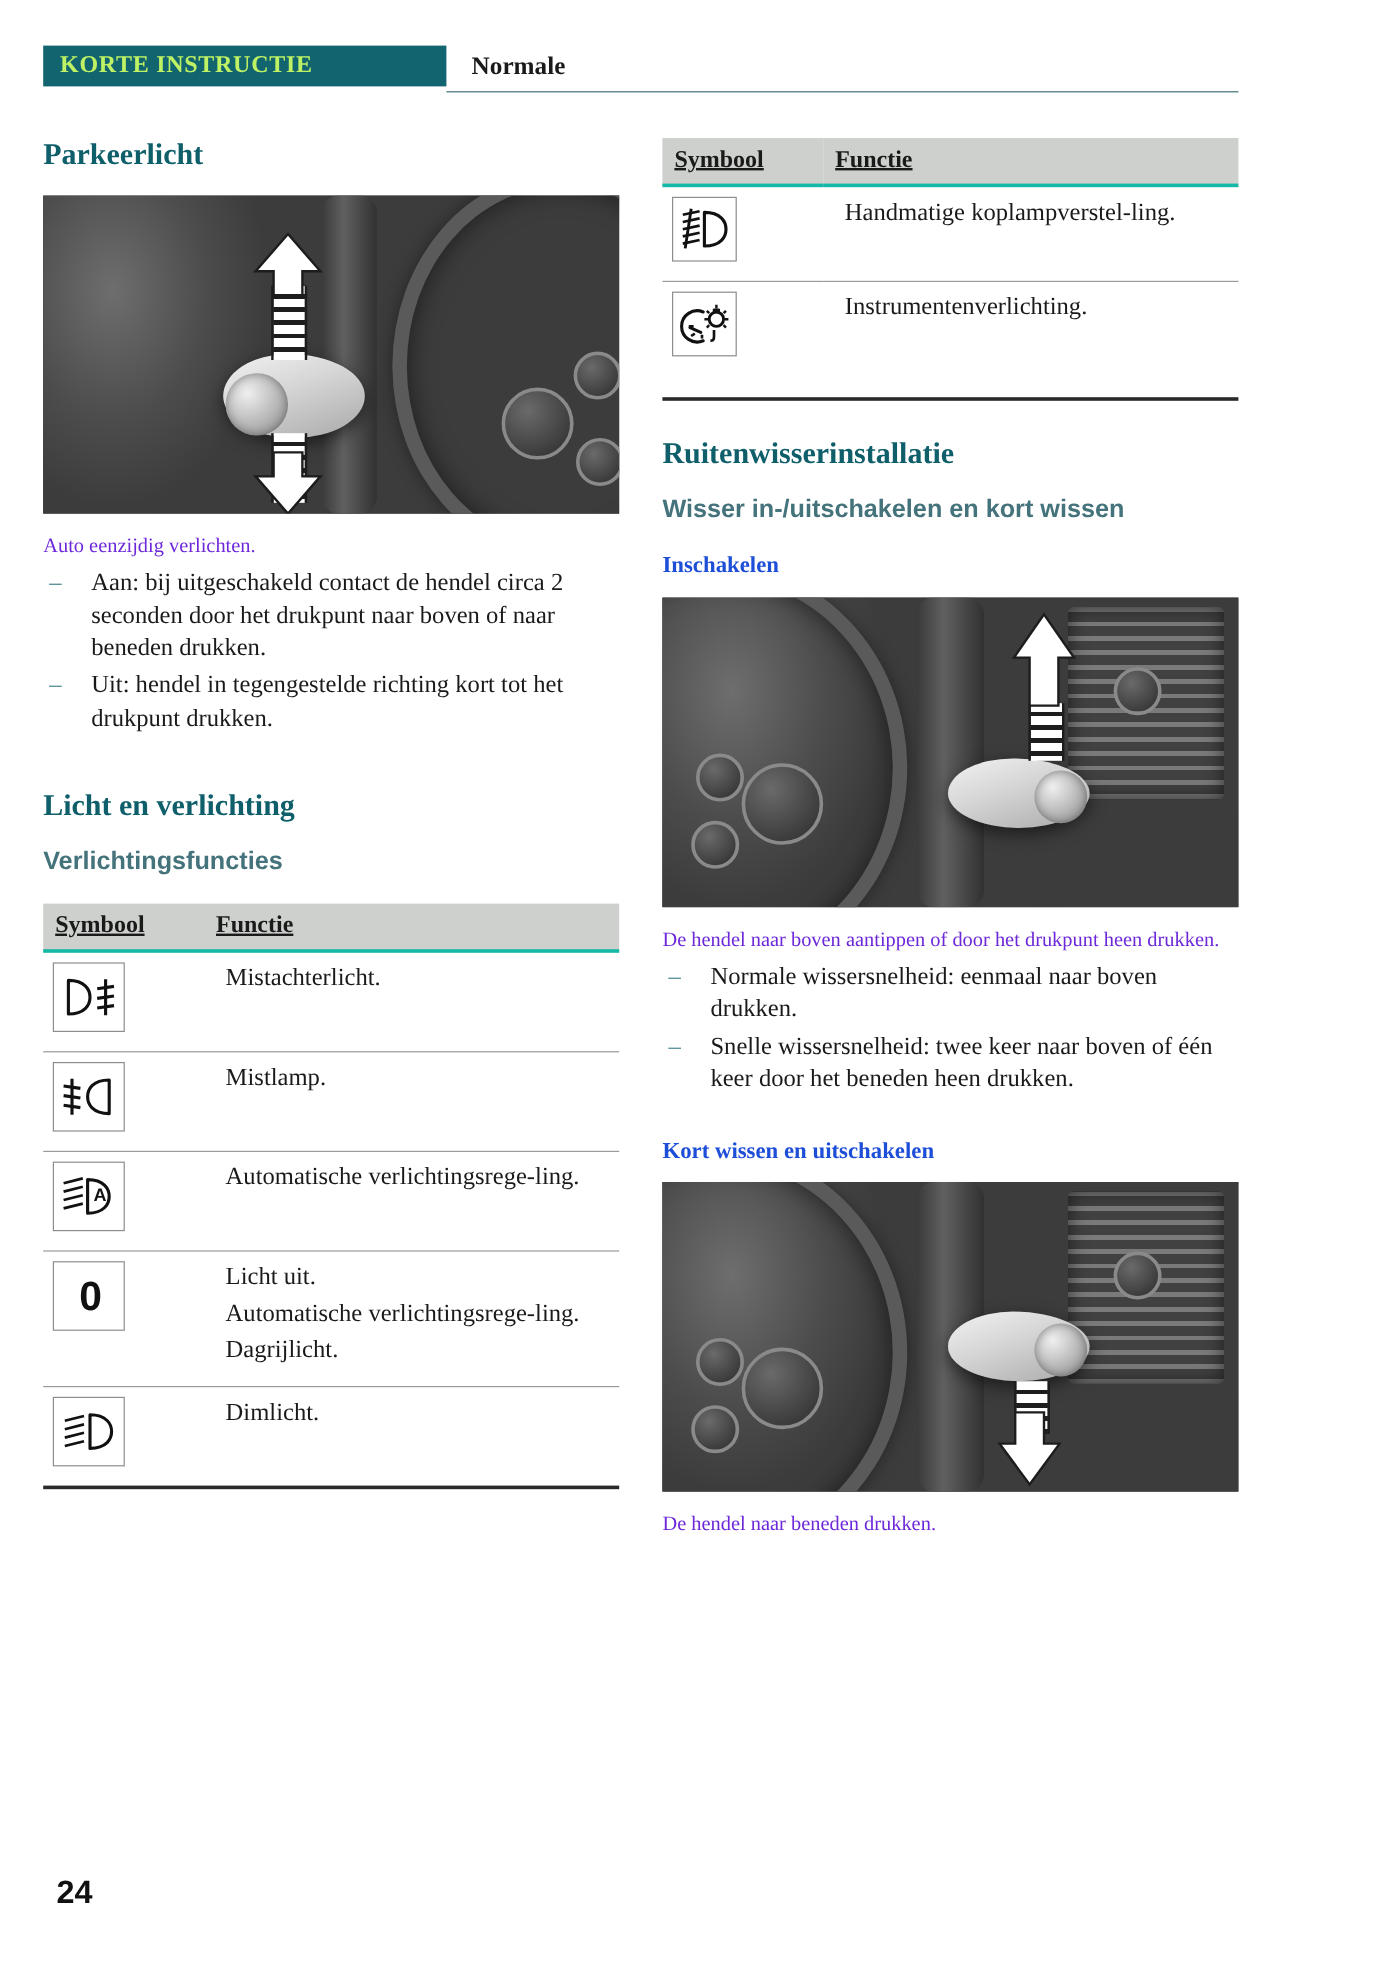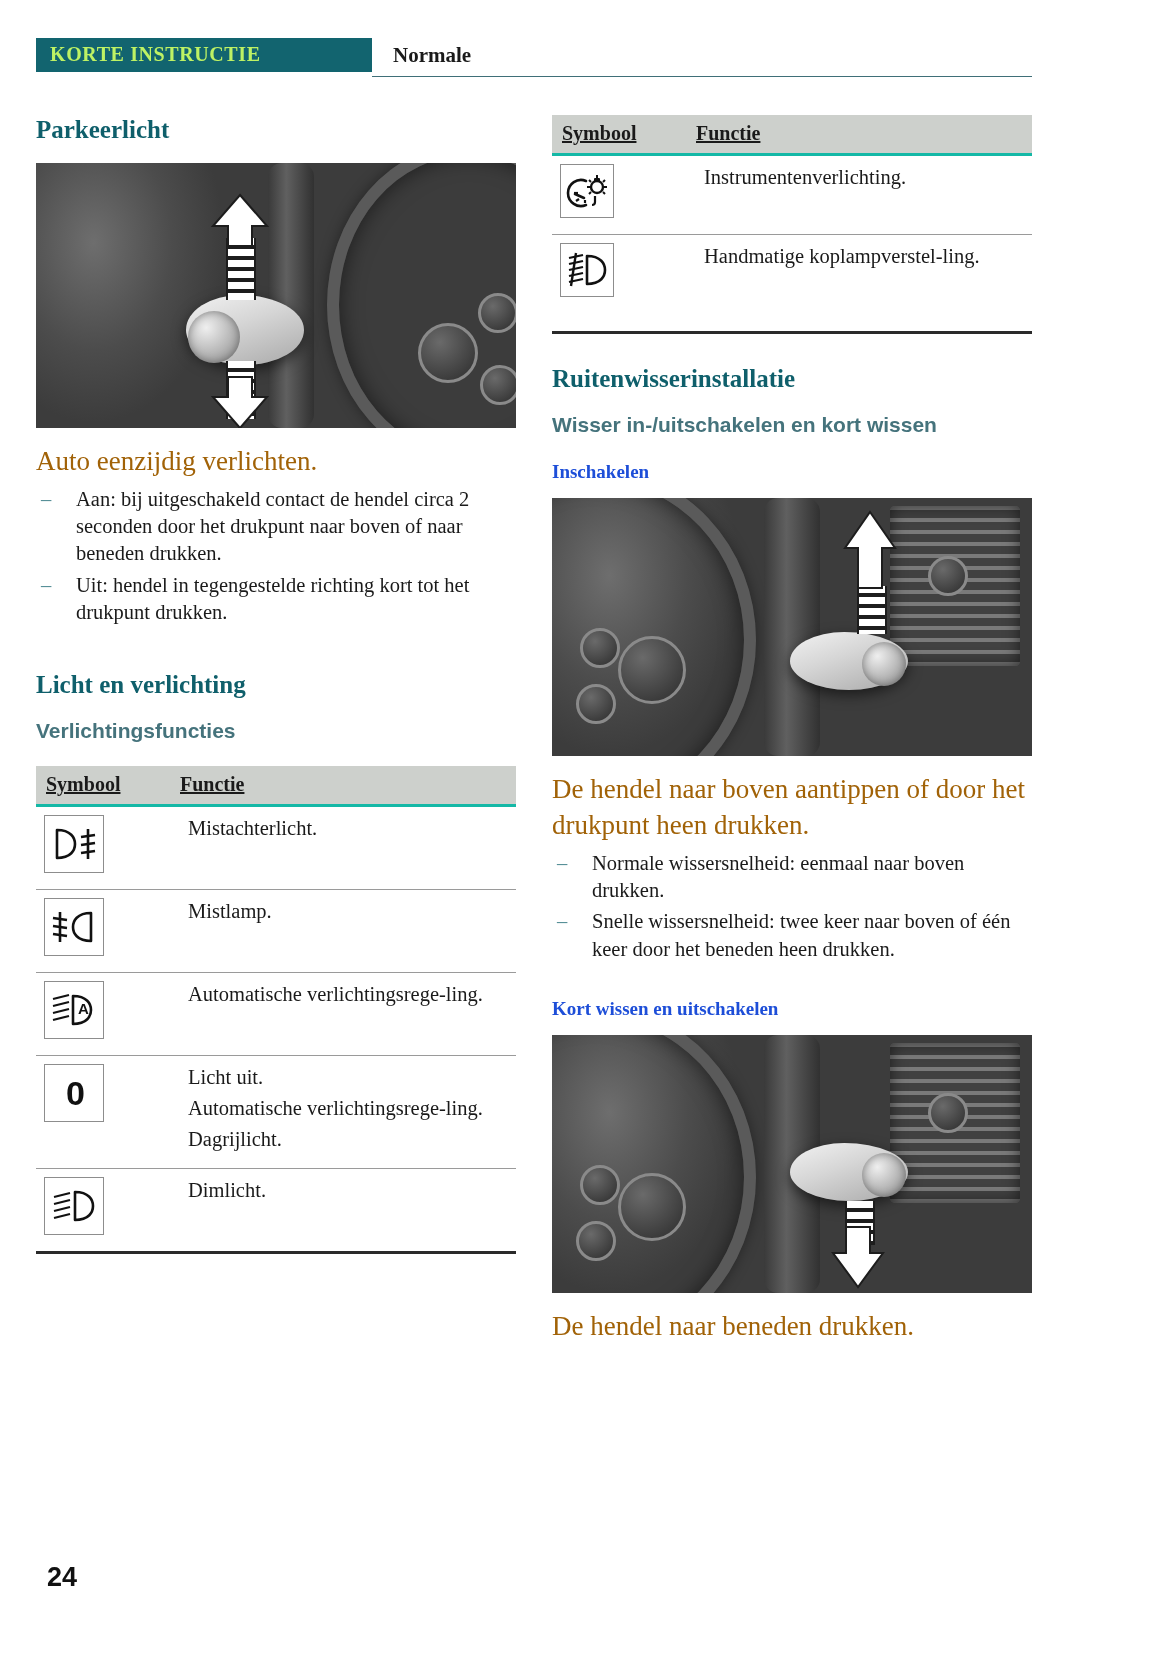--- a/index.html
+++ b/index.html
@@ -52,21 +52,21 @@
     font-weight:bold; font-size:21px; color:#45737c; line-height:1.25;
   }
   h4.subsub{
     margin:0 0 14px 0;
     font-family:"Liberation Serif", serif;
     font-weight:bold; font-size:19px; color:#1d4ed8; line-height:1.25;
   }
 
   p.body{
     margin:0 0 6px 0;
-    font-size:27px; line-height:1.33; color:#a16207;
+    font-size:17px; line-height:1.33; color:#6d28d9;
   }
 
   
   ul.dash{ margin:4px 0 0 0; padding:0; list-style:none; }
   ul.dash li{
     position:relative; padding-left:40px; margin-bottom:4px;
     font-size:20.5px; line-height:1.33;
   }
   ul.dash li .dash-mark{
     position:absolute; left:5px; top:0;
@@ -323,20 +323,38 @@
     <thead>
       <tr>
         <th>Symbool</th>
         <th>Functie</th>
       </tr>
     </thead>
     <tbody>
       <tr>
         <td class="sym">
           <div class="symbox small">
+            <svg width="44" height="36" viewBox="0 0 44 36">
+              <path d="M22 4 C36 4 40 12 40 18 C40 24 36 32 22 32 Z" fill="none" stroke="#111" stroke-width="2.6" stroke-linejoin="round"></path>
+              <line x1="4" y1="6" x2="18" y2="3" stroke="#111" stroke-width="2.2"></line>
+              <line x1="4" y1="12" x2="18" y2="9" stroke="#111" stroke-width="2.2"></line>
+              <line x1="4" y1="18" x2="18" y2="15" stroke="#111" stroke-width="2.2"></line>
+              <line x1="4" y1="24" x2="18" y2="21" stroke="#111" stroke-width="2.2"></line>
+              <line x1="4" y1="30" x2="18" y2="27" stroke="#111" stroke-width="2.2"></line>
+              <line x1="11" y1="1" x2="6" y2="34" stroke="#111" stroke-width="2.4"></line>
+            </svg>
+          </div>
+        </td>
+        <td class="fn">
+          <p>Handmatige koplampverstel-ling.</p>
+        </td>
+      </tr>
+      <tr>
+        <td class="sym">
+          <div class="symbox small">
             <svg width="44" height="38" viewBox="0 0 44 38">
               <path d="M21 9 A13 13 0 1 0 21 33" fill="none" stroke="#111" stroke-width="2.6" stroke-linecap="round"></path>
               <line x1="9" y1="21" x2="13" y2="21" stroke="#111" stroke-width="2.2"></line>
               <line x1="11" y1="29" x2="14" y2="27" stroke="#111" stroke-width="2.2"></line>
               <line x1="20" y1="31" x2="20" y2="28" stroke="#111" stroke-width="2.2"></line>
               <line x1="19" y1="26" x2="10" y2="22" stroke="#111" stroke-width="2.6" stroke-linecap="round"></line>
               <rect x="29" y="6" width="6" height="4" rx="1" fill="#111"></rect>
               <circle cx="32" cy="15" r="6" fill="none" stroke="#111" stroke-width="2.4"></circle>
               <line x1="32" y1="3" x2="32" y2="6" stroke="#111" stroke-width="2"></line>
               <line x1="24" y1="8" x2="26" y2="10" stroke="#111" stroke-width="2"></line>
@@ -346,38 +364,20 @@
               <line x1="24" y1="22" x2="26" y2="20" stroke="#111" stroke-width="2"></line>
               <line x1="40" y1="22" x2="38" y2="20" stroke="#111" stroke-width="2"></line>
               <path d="M30 24 L30 30 Q30 33 27 33" fill="none" stroke="#111" stroke-width="2.2"></path>
             </svg>
           </div>
         </td>
         <td class="fn">
           <p>Instrumentenverlichting.</p>
         </td>
       </tr>
-      <tr>
-        <td class="sym">
-          <div class="symbox small">
-            <svg width="44" height="36" viewBox="0 0 44 36">
-              <path d="M22 4 C36 4 40 12 40 18 C40 24 36 32 22 32 Z" fill="none" stroke="#111" stroke-width="2.6" stroke-linejoin="round"></path>
-              <line x1="4" y1="6" x2="18" y2="3" stroke="#111" stroke-width="2.2"></line>
-              <line x1="4" y1="12" x2="18" y2="9" stroke="#111" stroke-width="2.2"></line>
-              <line x1="4" y1="18" x2="18" y2="15" stroke="#111" stroke-width="2.2"></line>
-              <line x1="4" y1="24" x2="18" y2="21" stroke="#111" stroke-width="2.2"></line>
-              <line x1="4" y1="30" x2="18" y2="27" stroke="#111" stroke-width="2.2"></line>
-              <line x1="11" y1="1" x2="6" y2="34" stroke="#111" stroke-width="2.4"></line>
-            </svg>
-          </div>
-        </td>
-        <td class="fn">
-          <p>Handmatige koplampverstel-ling.</p>
-        </td>
-      </tr>
     </tbody>
   </table>
 
   <div style="height:3px;background:#2a2a2a;width:480px;margin-top:18px;"></div>
 
   <h2 class="sec" style="margin-top:30px;">Ruitenwisserinstallatie</h2>
 
   <h3 class="sub" style="margin-bottom:22px;">Wisser in-/uitschakelen en kort wissen</h3>
 
   <h4 class="subsub">Inschakelen</h4>

